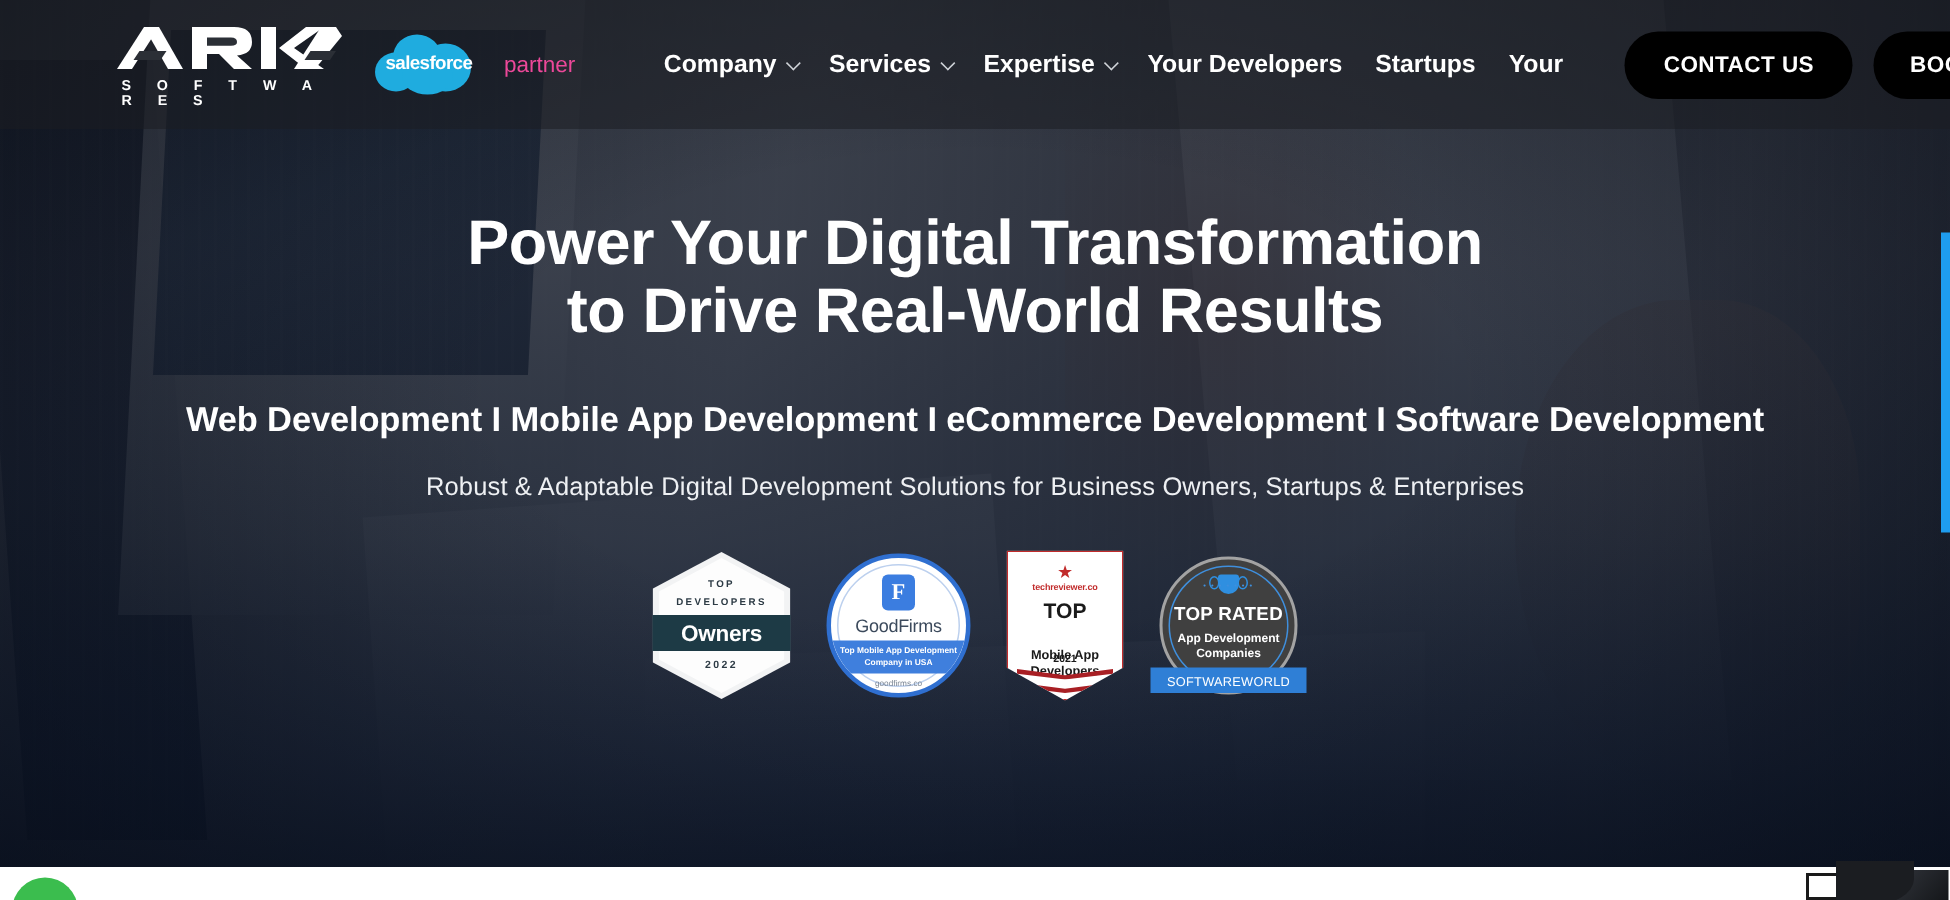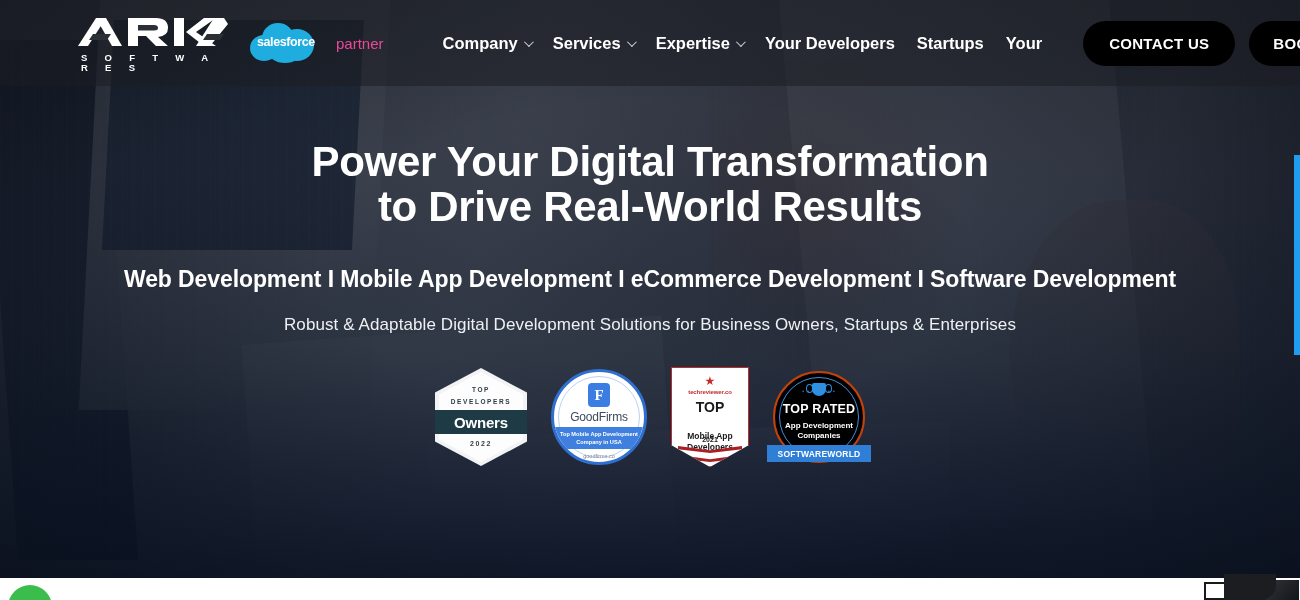--- a/index.html
+++ b/index.html
@@ -239,21 +239,21 @@
   .tr-chev {
     position:absolute; left:6px; right:6px; height:7px; background:#a81f24;
     clip-path:polygon(0 0,50% 60%,100% 0,100% 45%,50% 100%,0 45%);
   }
   .tr-chev.c1 { top:78px; }
   .tr-chev.c2 { top:87px; }
 
   
   .swworld {
     width:92px; height:92px; border-radius:50%;
-    background:#000000; border:2px solid #c2410c; position:relative; overflow:visible;
+    background:#404040; border:2px solid #a3a3a3; position:relative; overflow:visible;
   }
   .sw-ring { position:absolute; inset:4px; border:1px solid #3f8fdd; border-radius:50%; }
   .sw-trophy {
     position:absolute; left:50%; top:10px; transform:translateX(-50%);
     width:14px; height:13px; background:#2f8fe0;
     border-radius:2px 2px 7px 7px;
   }
   .sw-trophy:before, .sw-trophy:after {
     content:""; position:absolute; top:1px; width:5px; height:7px;
     border:1.5px solid #2f8fe0; border-radius:50%;
@@ -269,21 +269,21 @@
     color:#ffffff; font-size:12.5px; font-weight:700; letter-spacing:.2px;
   }
   .sw-sub {
     position:absolute; left:4px; right:4px; top:48px; text-align:center;
     color:#ffffff; font-size:8px; font-weight:700; line-height:1.3;
   }
   .sw-banner {
     position:absolute; left:-8px; right:-8px; top:72px; height:17px;
     background:#2f7fd6; display:flex; align-items:center; justify-content:center;
   }
-  .sw-banner span { color:#fff; font-size:8.5px; font-weight:700; letter-spacing:.2px; }
+  .sw-banner span { color:#fff; font-size:8.5px; font-weight:400; letter-spacing:.2px; }
 
   
   #below {
     position:absolute; left:0; top:578px; width:1300px; height:22px;
     background:#ffffff;
   }
   #whatsapp-fab {
     position:absolute; left:8px; top:585px; width:44px; height:44px;
     border-radius:50%; background:#3bbd4e; z-index:30;
   }

